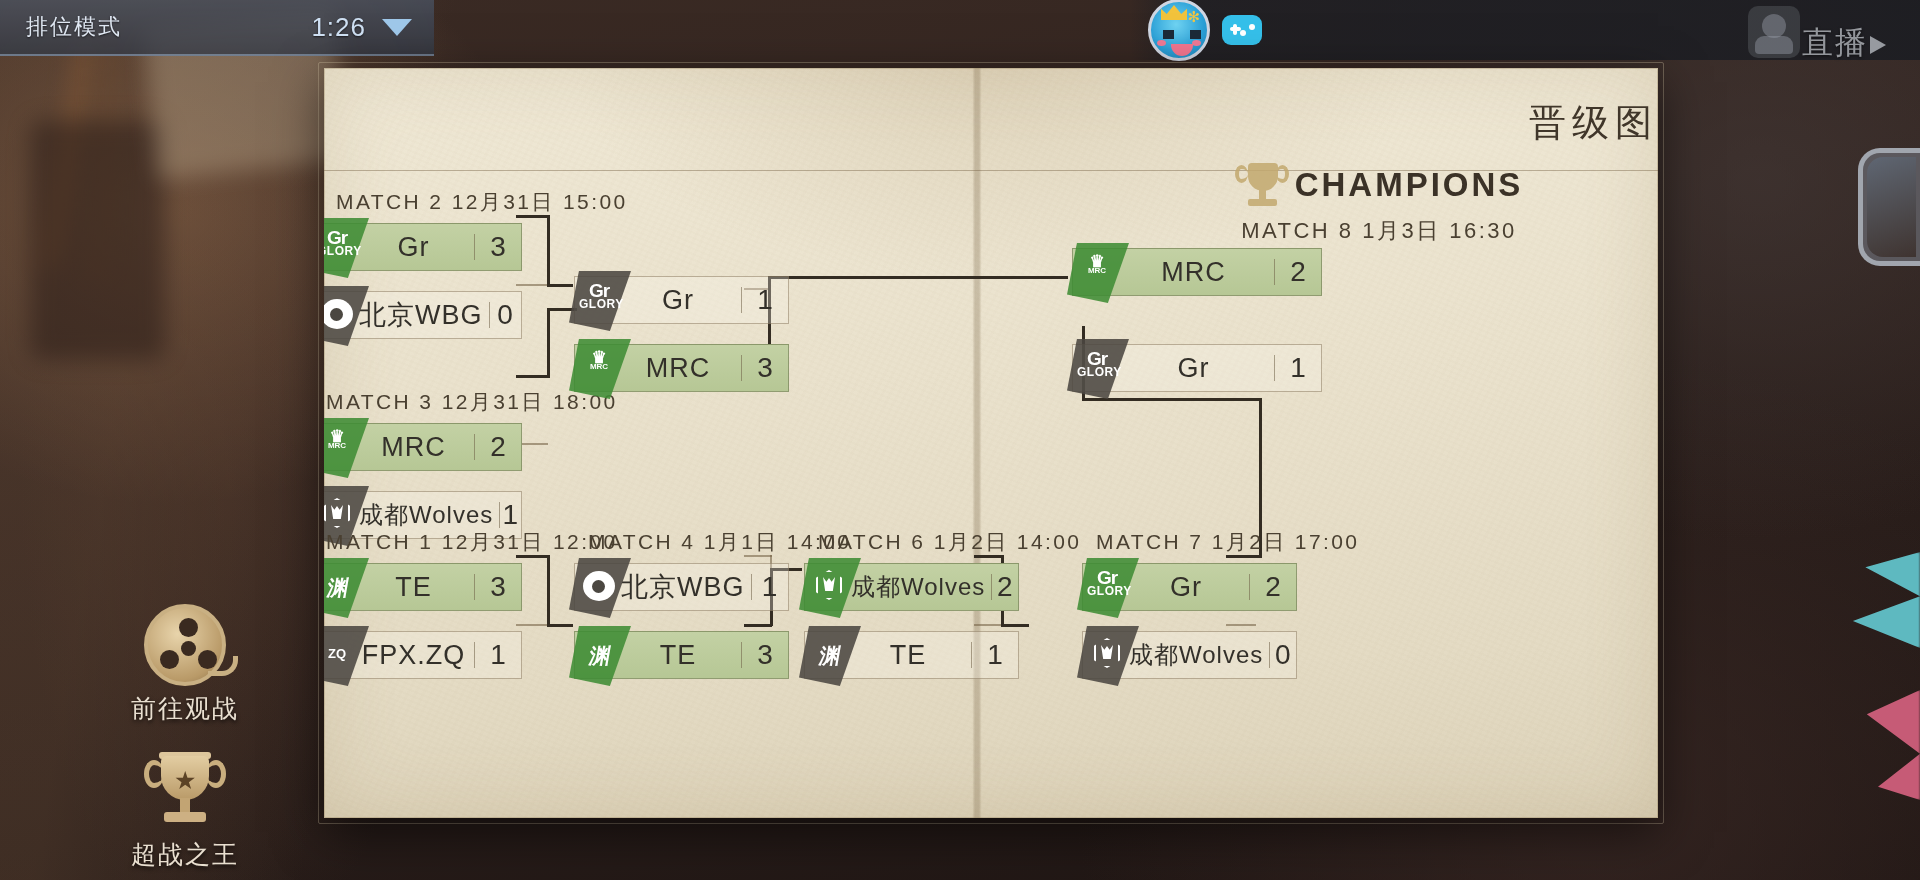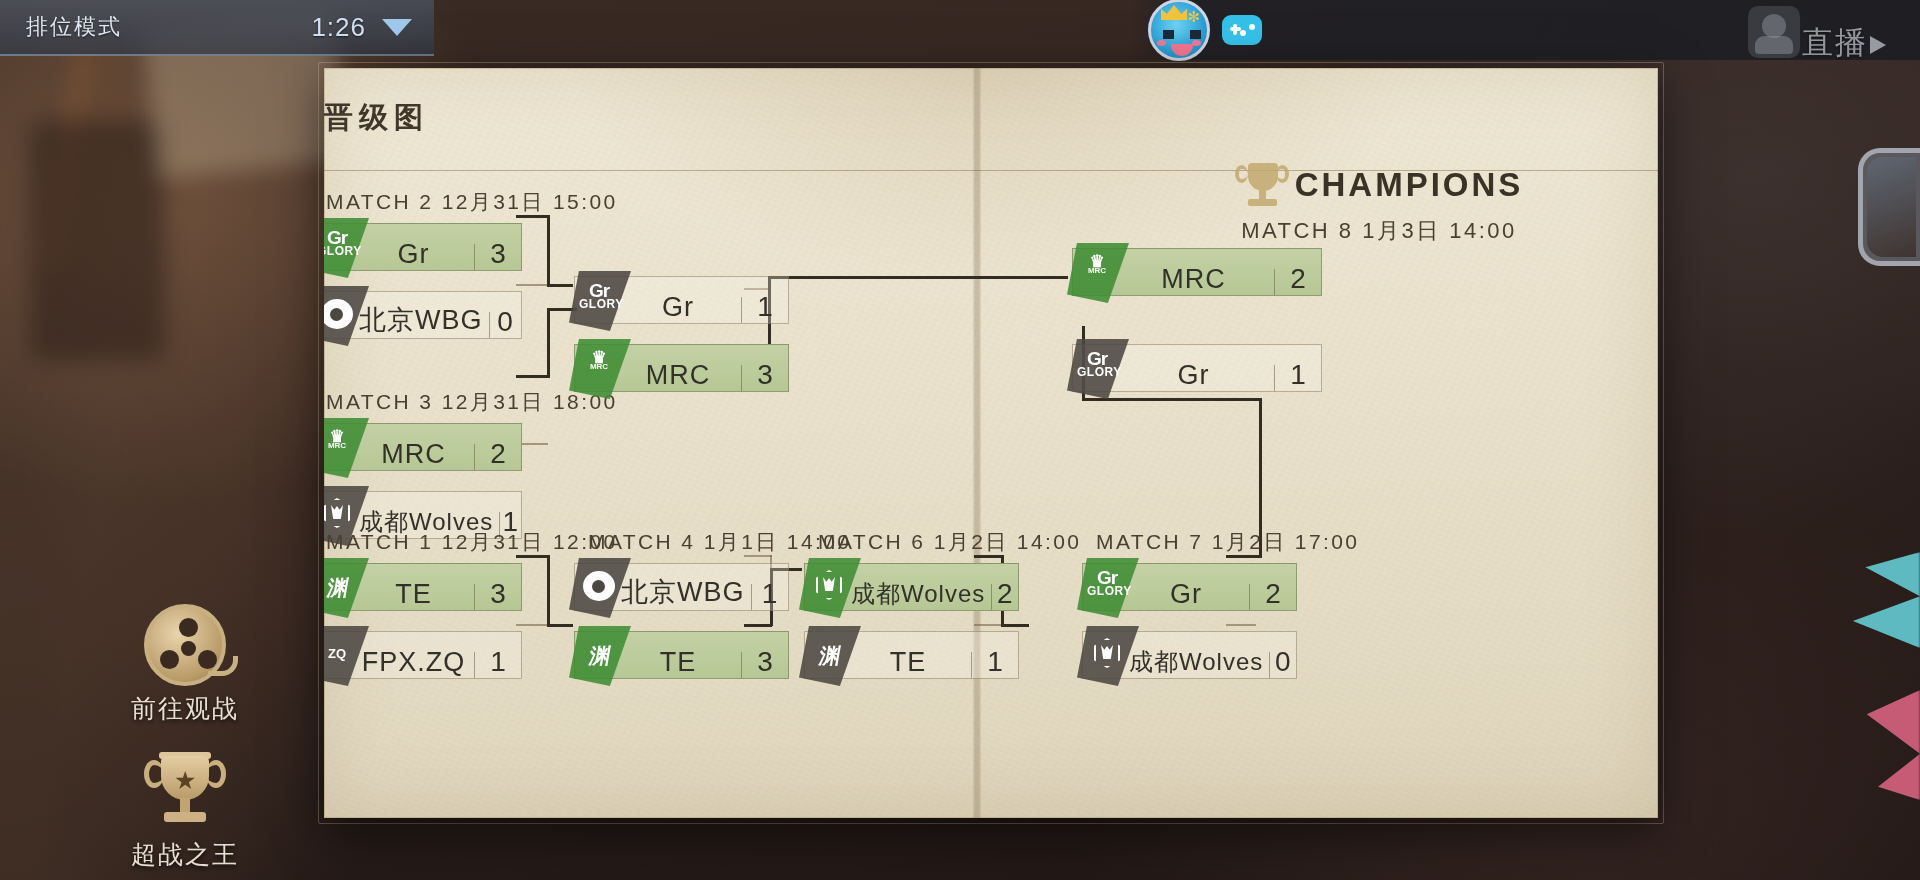--- a/index.html
+++ b/index.html
@@ -119,40 +119,40 @@
   }
   #sheet .grain{ position:absolute; inset:0; opacity:.35; pointer-events:none;
     background:
       repeating-linear-gradient(22deg, rgba(160,140,105,.07) 0 2px, rgba(255,255,255,0) 2px 5px),
       repeating-linear-gradient(-63deg, rgba(150,128,92,.05) 0 3px, rgba(255,255,255,0) 3px 7px);
   }
   #sheet .edge{ position:absolute; inset:0; border:1px solid rgba(150,128,92,.35); pointer-events:none;}
   #sheet-outer{ position:absolute; left:318px; top:62px; width:1346px; height:762px;
     border:1px solid rgba(214,200,170,.35); border-radius:2px; pointer-events:none;}
 
-  #sheet-title{ position:absolute; left:0; right:0; top:30px; text-align:left;
-    font-size:29px; color:#40362a; letter-spacing:6px; font-weight:bold;}
+  #sheet-title{ position:absolute; left:0; right:0; top:30px; text-align:right;
+    font-size:37px; color:#40362a; letter-spacing:6px; font-weight:normal;}
   #title-rule{ position:absolute; left:0; right:0; top:102px; height:1px; background:rgba(120,100,70,.45);}
 
   
   #champions{ position:absolute; left:840px; top:92px; width:430px; }
   #champions .row{ display:flex; align-items:center; justify-content:center; gap:6px;}
   #champ-trophy{ width:54px;height:50px;position:relative;opacity:.85;}
   #champ-trophy .cup{position:absolute;left:13px;top:3px;width:30px;height:28px;background:#c3a96f;border-radius:4px 4px 16px 16px;}
   #champ-trophy .hl,#champ-trophy .hr{position:absolute;top:5px;width:13px;height:18px;border:4px solid #c3a96f;border-radius:50%;}
   #champ-trophy .hl{left:0;border-right:none;} #champ-trophy .hr{right:0;border-left:none;}
   #champ-trophy .stem{position:absolute;left:24px;top:30px;width:7px;height:10px;background:#c3a96f;}
   #champ-trophy .base{position:absolute;left:13px;top:39px;width:29px;height:7px;border-radius:2px;background:#c3a96f;}
   #champ-label{ font-size:33px; letter-spacing:3px; color:#3b3227; font-weight:bold;}
   #champ-match{ text-align:center; font-size:22px; letter-spacing:2.5px; color:#4a4031; margin-top:6px;}
 
   
   .match{ position:absolute; }
   .match .mhdr{ font-size:21px; letter-spacing:2.4px; color:#4a4031; margin-bottom:7px; white-space:nowrap;}
-  .team{ position:relative; height:48px; display:flex; align-items:flex-end;
+  .team{ position:relative; height:48px; display:flex; align-items:center;
     border:1px solid rgba(120,100,70,.45); background:rgba(250,246,235,.30);
     margin-bottom:20px; }
   .team.win{ background:linear-gradient(180deg,#c3d1a4,#b6c795); border-color:rgba(110,120,80,.6); }
   .team .logo{ position:absolute; left:-6px; top:-6px; width:62px; height:60px; }
   .team .logo .brush{ position:absolute; inset:0;
     background:#4b4741; clip-path:polygon(16% 0,100% 0,66% 100%,0 86%); opacity:.88;}
   .team.win .logo .brush{ background:#3f8c34; }
   .team .logo .mark{ position:absolute; left:10px; top:10px; width:40px; height:38px;
     color:#fff; font-size:15px; font-weight:bold; text-align:center; line-height:1; }
   .team .name{ flex:1; text-align:center; padding-left:46px; padding-right:6px;
@@ -256,21 +256,21 @@
     <div class="row">
       <div id="champ-trophy">
         <span class="hl"></span>
           <span class="hr"></span>
           <span class="cup"></span>
         <span class="stem"></span>
           <span class="base"></span>
       </div>
       <div id="champ-label">CHAMPIONS</div>
     </div>
-    <div id="champ-match">MATCH 8  1月3日  14:00</div>
+    <div id="champ-match">MATCH 8  1月3日  16:30</div>
   </div>
 
   <div class="ln h thin" style="left:192px;top:147px;width:34px;"></div>
   <div class="ln h" style="left:192px;top:147px;width:34px;"></div>
   <div class="ln v" style="left:223px;top:147px;height:72px;"></div>
   <div class="ln h thin" style="left:192px;top:216px;width:32px;"></div>
   <div class="ln h" style="left:223px;top:216px;width:26px;"></div>
 
   <div class="ln h" style="left:192px;top:307px;width:34px;"></div>
   <div class="ln v" style="left:223px;top:240px;height:70px;"></div>
@@ -299,21 +299,21 @@
   <div class="ln h thin" style="left:650px;top:556px;width:28px;"></div>
   <div class="ln h" style="left:677px;top:556px;width:28px;"></div>
 
   <div class="ln h" style="left:902px;top:487px;width:36px;"></div>
   <div class="ln v" style="left:935px;top:330px;height:160px;"></div>
   <div class="ln h" style="left:758px;top:330px;width:180px;"></div>
   <div class="ln v" style="left:758px;top:258px;height:74px;"></div>
   <div class="ln h thin" style="left:902px;top:556px;width:30px;"></div>
 
   <div class="match" style="left:-12px;top:120px;width:210px;">
-    <div class="mhdr" style="margin-left:14px">MATCH 2  12月31日  15:00</div>
+    <div class="mhdr" style="margin-left:24px">MATCH 2  12月31日  15:00</div>
     <div class="team win">
       <div class="logo">
           <div class="brush"></div>
         <div class="mark g-gr">
             <div class="gtxt">Gr</div>
             <div class="gsub">GLORY</div>
           </div>
         </div>
       <div class="name">Gr</div>
       <div class="sep"></div>

